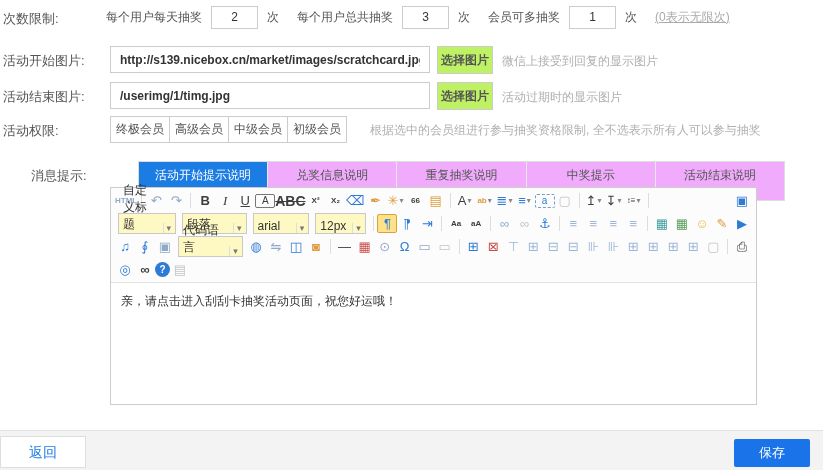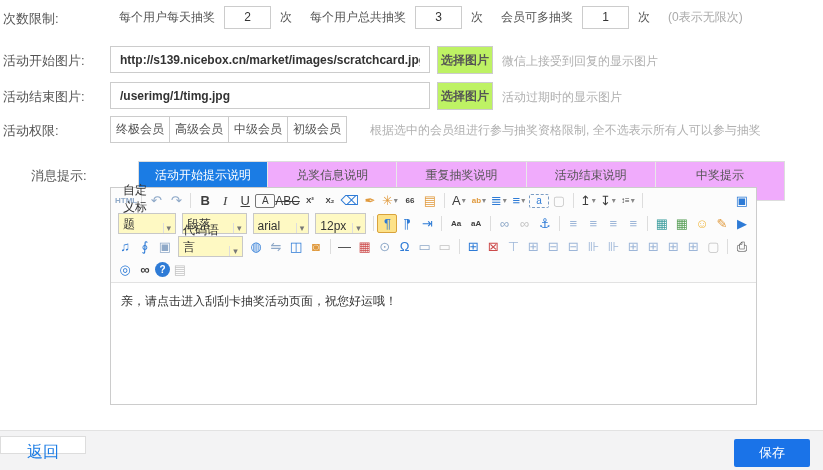--- a/index.html
+++ b/index.html
@@ -6,25 +6,25 @@
   html,body { width:823px; height:470px; }
   body { font-family:"Liberation Sans","DejaVu Sans",sans-serif; font-size:12px; background:#fff; color:#555; }
   .screen { position:relative; width:823px; height:470px; background:#fff; overflow:hidden; }
 
   .row { position:absolute; left:0; width:823px; }
   .row-label { position:absolute; left:3px; top:6px; color:#555; font-size:13px; }
 
   
   #row-limits { top:3px; height:28px; }
   #row-limits .row-label { top:7px; }
-  .limits-content { position:absolute; left:119px; top:0; display:flex; align-items:center; height:28px; }
+  .limits-content { position:absolute; left:106px; top:0; display:flex; align-items:center; height:28px; }
   .limits-content .lab { color:#555; }
   .num { width:47px; height:23px; border:1px solid #ccc; text-align:center; font-size:12px; color:#333; margin:0 9px; font-family:inherit; }
   .unit { margin-right:18px; color:#555; }
-  .hint { color:#aaa; }
+  .hint { color:#aaa;text-decoration:underline; }
 
   
   .img-row { height:30px; }
   #row-startimg { top:46px; }
   #row-endimg  { top:82px; }
   .url-input { position:absolute; left:110px; top:0; width:320px; height:27px; border:1px solid #ccc; padding:0 9px; font-size:12px; font-weight:bold; color:#333; font-family:inherit; background:#fff; }
   .pick-btn { position:absolute; left:437px; top:0; width:56px; height:28px; border:1px solid #ccc; background:#bef264; color:#555; font-weight:bold; font-size:12px; text-align:center; line-height:26px; cursor:pointer; }
   .img-hint { position:absolute; left:502px; top:7px; color:#b0b0b0; }
 
   
@@ -49,31 +49,31 @@
   .tb-sep { width:1px; height:15px; background:#ddd; margin:0 4px; }
   .tb-arr { font-size:8px; color:#888; margin-left:1px; }
   .tb-d { height:21px; border:1px solid #c8c8c8; background:#fef9c3; display:inline-flex; align-items:flex-end; justify-content:space-between; padding:0 4px; color:#333; margin:0 3px; cursor:pointer; font-size:12px; }
   .tb-d .tb-d-arr { font-size:9px; color:#777; border-left:1px solid #ddd; padding-left:3px; margin-left:4px; }
   .sm { font-size:8px; font-weight:bold; letter-spacing:0; }
   .c-steel { color:#8fa9c8; } .c-dark { color:#3d3d3d; } .c-gray { color:#c3c3c3; }
   .c-red { color:#cc4b4b; } .c-orange { color:#e09a3e; } .c-yellow { color:#f0b73f; }
   .c-blue { color:#2e7bd6; } .c-teal { color:#3f9f9f; } .c-green { color:#5aa05a; }
   .c-tbl { color:#9db6d8; }
   .g-bold { font-weight:bold; } .g-italic { font-style:italic; font-family:"Liberation Serif",serif; }
-  .g-under { text-decoration:underline; } .g-strike { text-decoration:line-through; font-size:12px; font-weight:normal; }
+  .g-under { text-decoration:underline; } .g-strike { text-decoration:line-through; font-size:14px; font-weight:bold; }
   .g-box { border:1px solid #777; font-size:10px; padding:0 2px; height:14px; }
   .g-dash { border:1px dashed #7a9cc4; font-size:10px; padding:0 2px; height:14px; }
   .g-active { background:#fde289; border:1px solid #d9a33c; }
   .g-round { background:#2e7bd6; color:#fff; border-radius:50%; width:15px; min-width:15px; height:15px; font-size:10px; font-weight:bold; }
   .g-flip { transform:scaleX(-1); }
   .content { padding:9px 10px; color:#333; font-size:12px; line-height:1.6; height:120px; cursor:text; }
 
   
   .footer { position:absolute; left:0; top:430px; width:823px; height:40px; background:#f3f3f4; border-top:1px solid #e2e2e2; }
-  .back-btn { position:absolute; left:0; top:5px; width:86px; height:18px; background:#fff; border:1px solid #ddd; color:var(--accent,#1b7ce4); font-size:16px; text-align:center; line-height:30px; cursor:pointer; }
+  .back-btn { position:absolute; left:0; top:5px; width:86px; height:32px; background:#fff; border:1px solid #ddd; color:var(--accent,#1b7ce4); font-size:14px; text-align:center; line-height:30px; cursor:pointer; }
   .save-btn { position:absolute; right:13px; top:8px; width:76px; height:28px; background:var(--save,#1a73e8); border:none; color:#fff; font-size:13px; text-align:center; line-height:28px; border-radius:2px; cursor:pointer; }
 </style>
 </head>
 <body>
 
 <div class="screen">
 
   <div class="row" id="row-limits">
     <span class="row-label">次数限制:</span>
     <div class="limits-content">
@@ -114,22 +114,22 @@
     </div>
     <span class="perm-hint">根据选中的会员组进行参与抽奖资格限制, 全不选表示所有人可以参与抽奖</span>
   </div>
 
   <div class="row" id="row-msg">
     <span class="row-label">消息提示:</span>
     <div class="tabbar">
       <span class="tab active">活动开始提示说明</span>
       <span class="tab">兑奖信息说明</span>
       <span class="tab">重复抽奖说明</span>
+      <span class="tab">中奖提示</span>
       <span class="tab">活动结束说明</span>
-      <span class="tab">中奖提示</span>
     </div>
   </div>
 
   <div class="editor">
     <div class="toolbar" id="editor-toolbar">
         <div class="tb-row">
           <span class="tb-i sm c-steel">HTML</span>
           <span class="tb-sep"></span>
           <span class="tb-i c-steel">↶</span>
           <span class="tb-i c-steel">↷</span>

